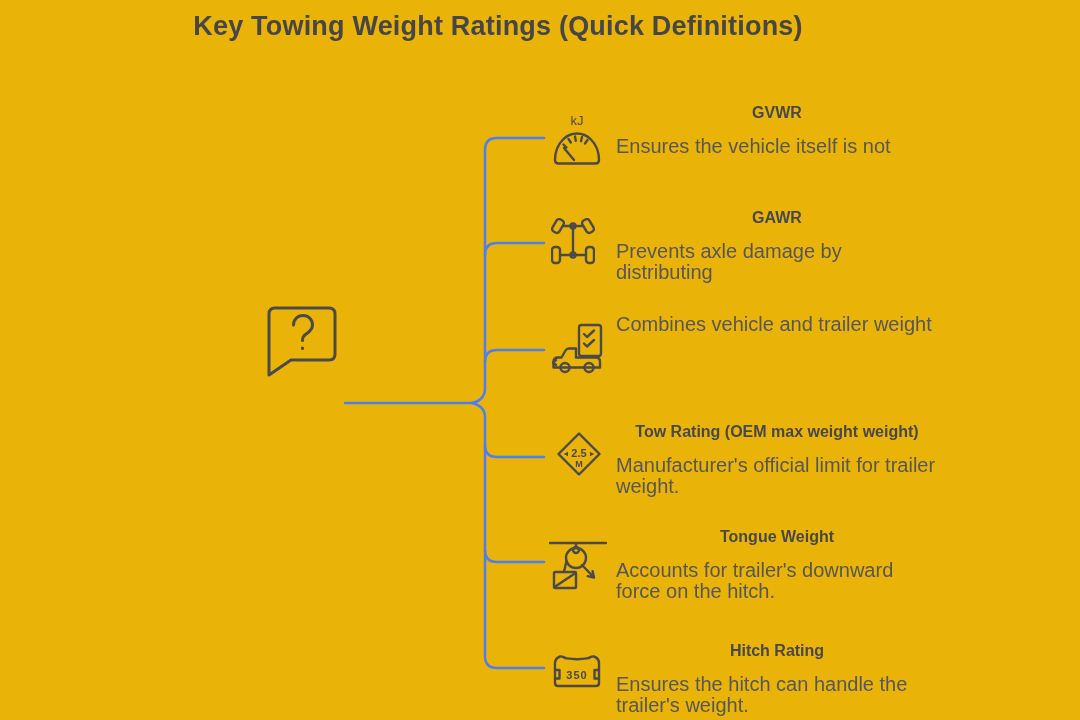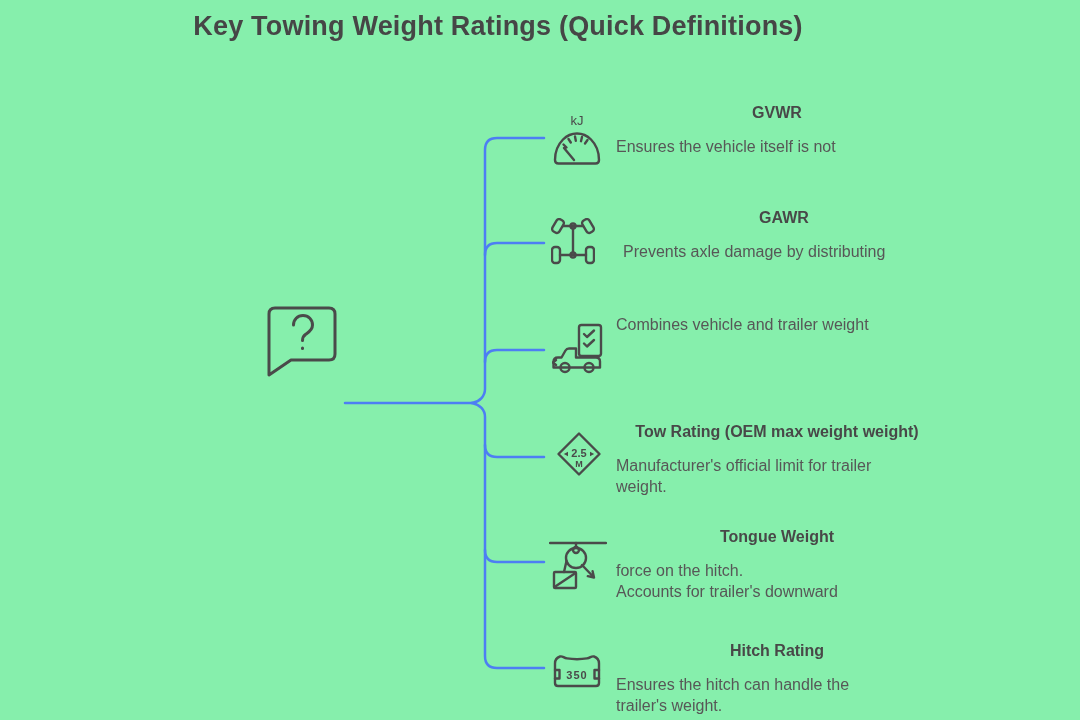--- a/index.html
+++ b/index.html
@@ -1,35 +1,35 @@
 <!DOCTYPE html>
 <html><head>
 <meta charset="utf-8">
 <style>
   html,body{margin:0;padding:0;background:#000;}
   .canvas{
-    position:relative;width:1080px;height:720px;background:#86efac;overflow:hidden;
+    position:relative;width:1080px;height:720px;background:#eab308;overflow:hidden;
     font-family:"Liberation Sans","DejaVu Sans",sans-serif;
   }
   .title{
     position:absolute;left:498px;top:11px;transform:translateX(-50%);
     margin:0;white-space:nowrap;
     font-size:27px;font-weight:700;color:#464646;letter-spacing:0.2px;
   }
   .connectors{position:absolute;left:0;top:0;}
   .connectors path{stroke:#4d7ef3;stroke-width:2.5;fill:none;stroke-linecap:round;}
   .center-node{position:absolute;left:257px;top:296px;}
   .center-node path{stroke:#4a4a4a;stroke-width:3;fill:none;stroke-linecap:round;stroke-linejoin:round;}
   .icon{position:absolute;}
   .icon .st{stroke:#4a4a4a;stroke-width:2.4;fill:none;stroke-linecap:round;stroke-linejoin:round;}
   .icon .fl{fill:#4a4a4a;stroke:none;}
   .icon text{fill:#4a4a4a;font-family:"Liberation Sans","DejaVu Sans",sans-serif;}
   .item{position:absolute;left:616px;width:322px;}
   .item h2{margin:0 0 13px 0;font-size:16px;line-height:21px;font-weight:700;color:#484848;text-align:center;}
-  .item .desc{font-size:16px;line-height:21px;color:#575757;}
+  .item .desc{font-size:20px;line-height:21px;color:#575757;}
   .item .desc span{display:block;}
 </style>
 </head>
 <body>
 
 <div class="canvas">
 
   <h1 class="title">Key Towing Weight Ratings (Quick Definitions)</h1>
 
   <svg class="connectors" width="1080" height="720" aria-hidden="true">
@@ -64,21 +64,21 @@
     <rect class="st" x="-4" y="-7" width="8" height="14" rx="3" transform="translate(7,8) rotate(30)"></rect>
     <rect class="st" x="-4" y="-7" width="8" height="14" rx="3" transform="translate(37,8) rotate(-30)"></rect>
     <path class="st" d="M12,8 H32"></path>
     <circle class="st" cx="22" cy="8" r="2.5"></circle>
     <path class="st" d="M22,10.5 V34.5"></path>
     <path class="st" d="M9,37 H35"></path>
     <circle class="st" cx="22" cy="37" r="2.5"></circle>
     <rect class="st" x="1" y="29" width="8" height="16" rx="3"></rect>
     <rect class="st" x="35" y="29" width="8" height="16" rx="3"></rect>
   </svg>
-  <div class="item" style="top:207px;margin-left:7px;">
+  <div class="item" style="top:207px;">
     <h2>GAWR</h2>
     <div class="desc">
       <span>Prevents axle damage by distributing</span>
     </div>
   </div>
 
   <svg class="icon" style="left:552px;top:322px;" width="52" height="52" viewBox="0 0 52 52" aria-hidden="true">
     <rect class="st" x="27" y="3" width="22" height="31" rx="2.5"></rect>
     <path class="st" d="M32,12 L35,15 L42,8.5"></path>
     <path class="st" d="M32,21.5 L35,24.5 L42,18"></path>
@@ -114,22 +114,22 @@
     <circle class="st" cx="27" cy="12" r="3"></circle>
     <circle class="st" cx="27" cy="20" r="10"></circle>
     <path class="st" d="M17.5,23 L15,34"></path>
     <rect class="st" x="5" y="34" width="22" height="16" rx="1"></rect>
     <path class="st" d="M7,48 L25,36" stroke-width="2"></path>
     <path class="st" d="M33,27 L45,39.5 M45,39.5 L38.8,38.2 M45,39.5 L43.6,33.2" stroke-width="2"></path>
   </svg>
   <div class="item" style="top:526px;">
     <h2>Tongue Weight</h2>
     <div class="desc">
+      <span>Accounts for trailer's downward</span>
       <span>force on the hitch.</span>
-      <span>Accounts for trailer's downward</span>
     </div>
   </div>
 
   <svg class="icon" style="left:552px;top:650px;" width="50" height="38" viewBox="0 0 50 38" aria-hidden="true">
     <path class="st" d="M3,33 L3,13.5 C3,10 5,7.5 8,6.5 C10.5,5.7 11.5,7.8 15,8.4 C18,8.9 21.5,9.2 25,9.2 C28.5,9.2 32,8.9 35,8.4 C38.5,7.8 39.5,5.7 42,6.5 C45,7.5 47,10 47,13.5 L47,33 C47,34.7 45.8,36 44,36 L6,36 C4.2,36 3,34.7 3,33 Z"></path>
     <path class="st" d="M3,20 L7.5,20 L7.5,28.5 L3,28.5 M47,20 L42.5,20 L42.5,28.5 L47,28.5" stroke-width="2"></path>
     <text x="25" y="28.5" text-anchor="middle" font-size="11" font-weight="700" letter-spacing="1">350</text>
   </svg>
   <div class="item" style="top:632px;margin-top:8px;">
     <h2>Hitch Rating</h2>

